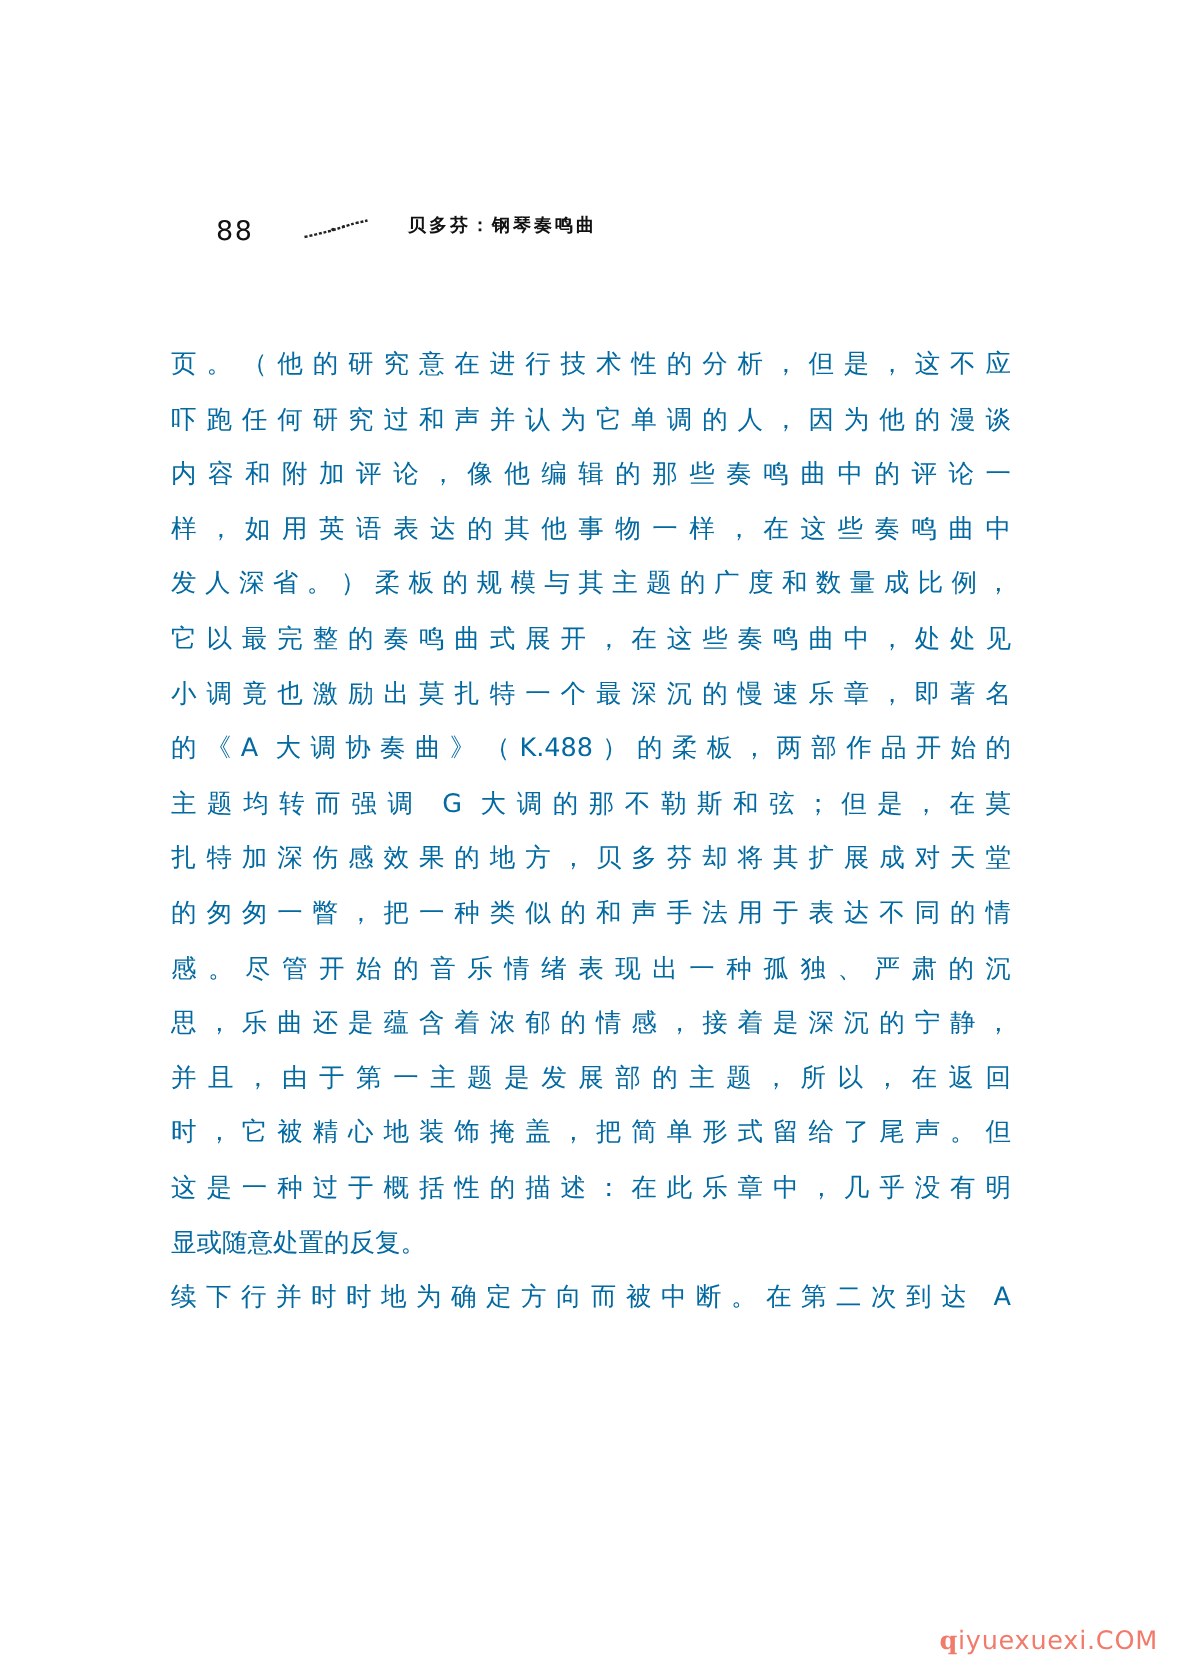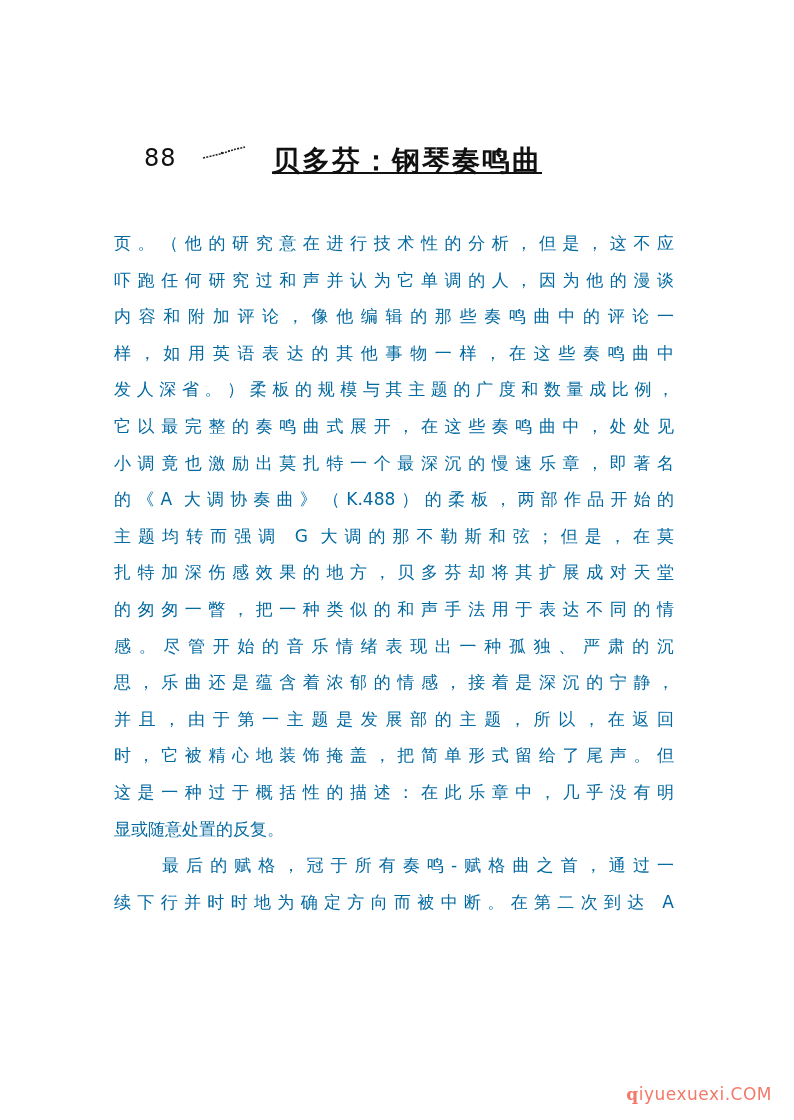--- a/index.html
+++ b/index.html
@@ -1,23 +1,23 @@
 <!DOCTYPE html>
 <html><head>
 <meta charset="utf-8">
 <style>
   html, body { margin: 0; padding: 0; background: #ffffff; }
   body { width: 794px; height: 1120px; position: relative; overflow: hidden;
          font-family: "DejaVu Sans", "Liberation Sans", sans-serif; color: #111; }
   .header { position: absolute; top: 142px; left: 144px; height: 30px; width: 420px; }
-  .page-num { position: absolute; left: 0; top: 2px; font-size: 24px; letter-spacing: 1px;
+  .page-num { position: absolute; left: 0; top: 2px; font-size: 18px; letter-spacing: 1px;
               font-family: "DejaVu Sans", sans-serif; color: #111; }
   .ornament { position: absolute; left: 58px; top: 4px; width: 44px; height: 14px; }
-  .running-title { position: absolute; left: 128px; top: 0px; font-size: 28px; font-weight: bold;
-                   letter-spacing: 2px; color: #111; white-space: nowrap; text-decoration: underline; }
+  .running-title { position: absolute; left: 128px; top: 0px; font-size: 12px; font-weight: bold;
+                   letter-spacing: 2px; color: #111; white-space: nowrap; }
   .body-text { position: absolute; top: 225px; left: 114px; width: 560px; }
   .line { font-size: 17px; line-height: 36.6px; height: 36.6px; white-space: nowrap;
           text-align: justify; text-align-last: justify; letter-spacing: 0px; color: #0369a1; }
   .line.last { text-align-last: left; }
   .line.indent { padding-left: 48px; }
   .watermark { position: absolute; right: 22px; bottom: 16px; font-size: 17px;
                color: #f27a6b; font-family: "DejaVu Sans", sans-serif; letter-spacing: 0.5px; }
   .watermark .q { font-weight: bold; font-family: "DejaVu Serif", serif; }
 </style>
 </head>
@@ -44,19 +44,18 @@
   <div class="line">的《A 大调协奏曲》（K.488）的柔板，两部作品开始的</div>
   <div class="line">主题均转而强调 G 大调的那不勒斯和弦；但是，在莫</div>
   <div class="line">扎特加深伤感效果的地方，贝多芬却将其扩展成对天堂</div>
   <div class="line">的匆匆一瞥，把一种类似的和声手法用于表达不同的情</div>
   <div class="line">感。尽管开始的音乐情绪表现出一种孤独、严肃的沉</div>
   <div class="line">思，乐曲还是蕴含着浓郁的情感，接着是深沉的宁静，</div>
   <div class="line">并且，由于第一主题是发展部的主题，所以，在返回</div>
   <div class="line">时，它被精心地装饰掩盖，把简单形式留给了尾声。但</div>
   <div class="line">这是一种过于概括性的描述：在此乐章中，几乎没有明</div>
   <div class="line last">显或随意处置的反复。</div>
-  <div class="line indent">最后的赋格，冠于所有奏鸣-赋格曲之首，通过一</div>
   <div class="line">续下行并时时地为确定方向而被中断。在第二次到达 A</div>
 </div>
 
 <div class="watermark">
   <span class="q">q</span><span>iyuexuexi.COM</span>
 </div>
 
 </body></html>

